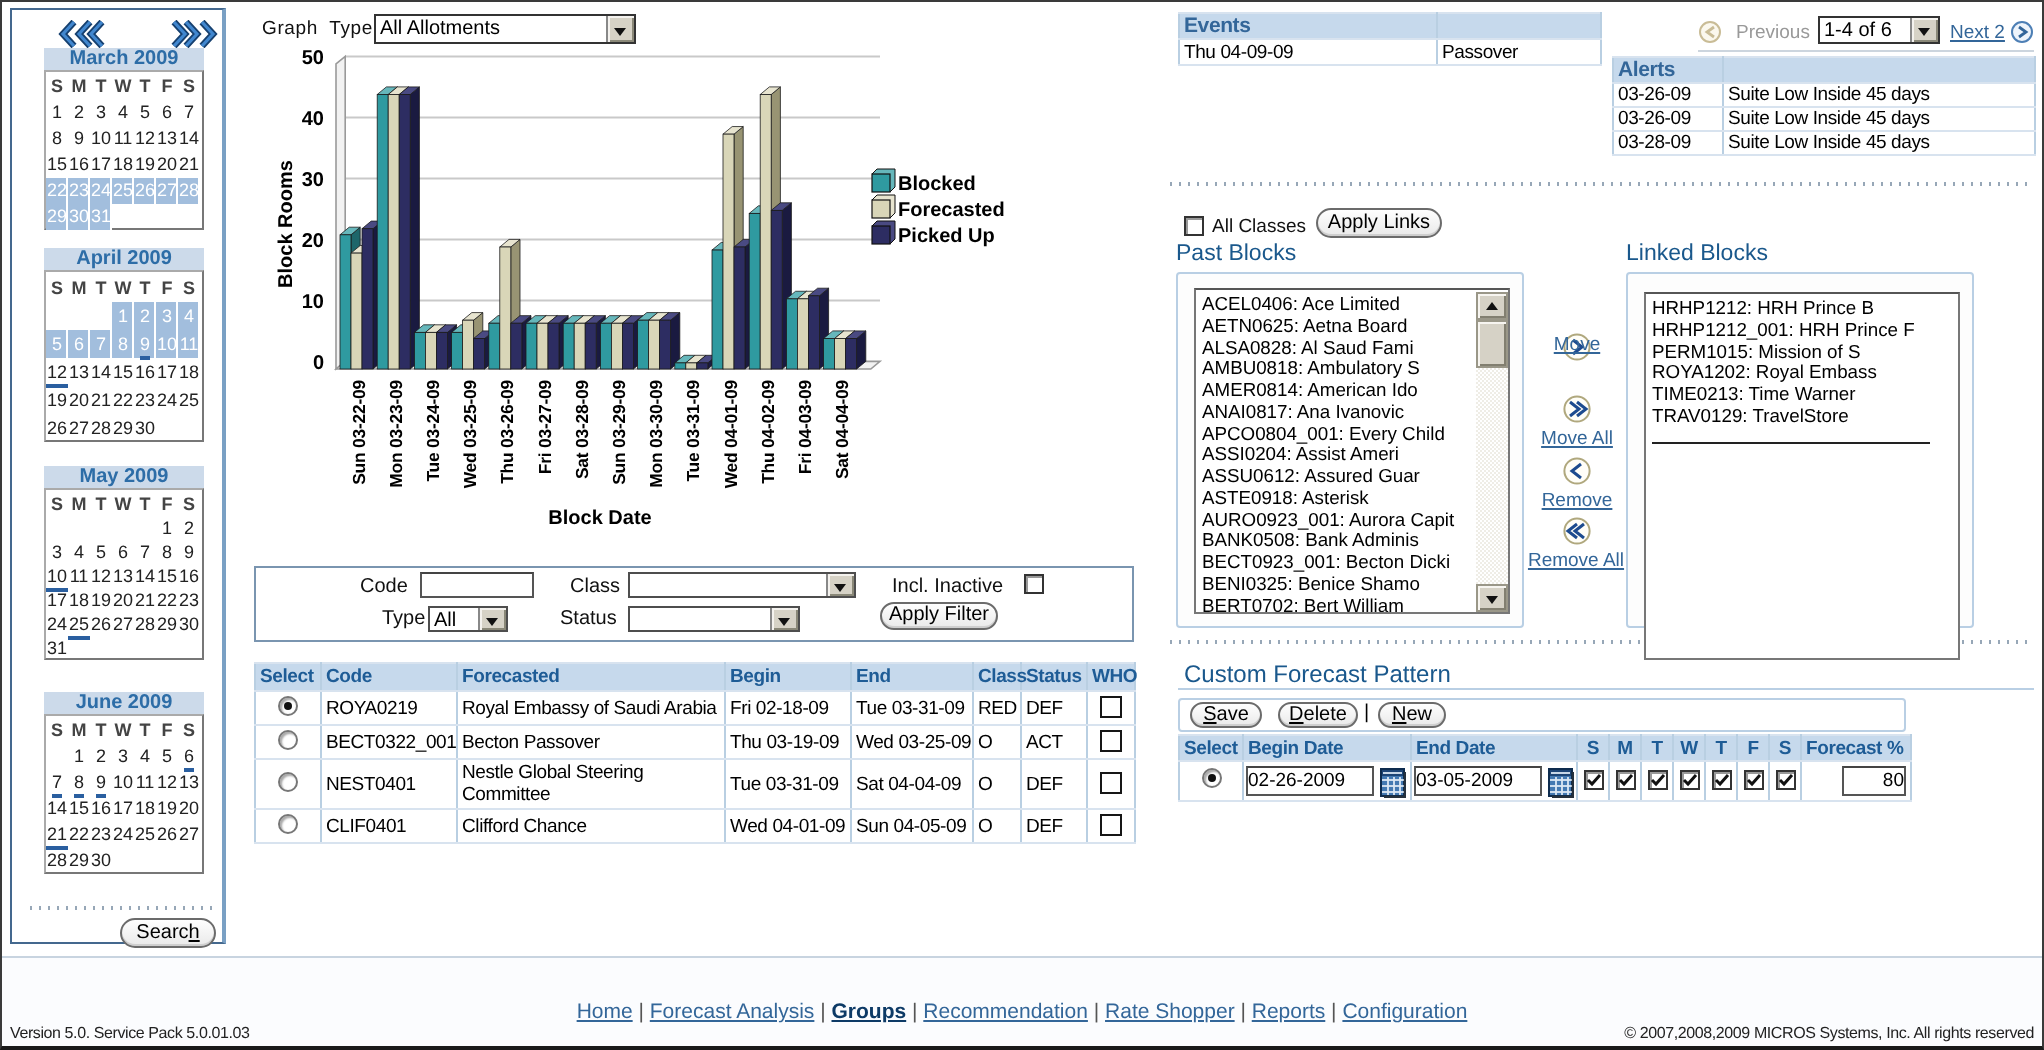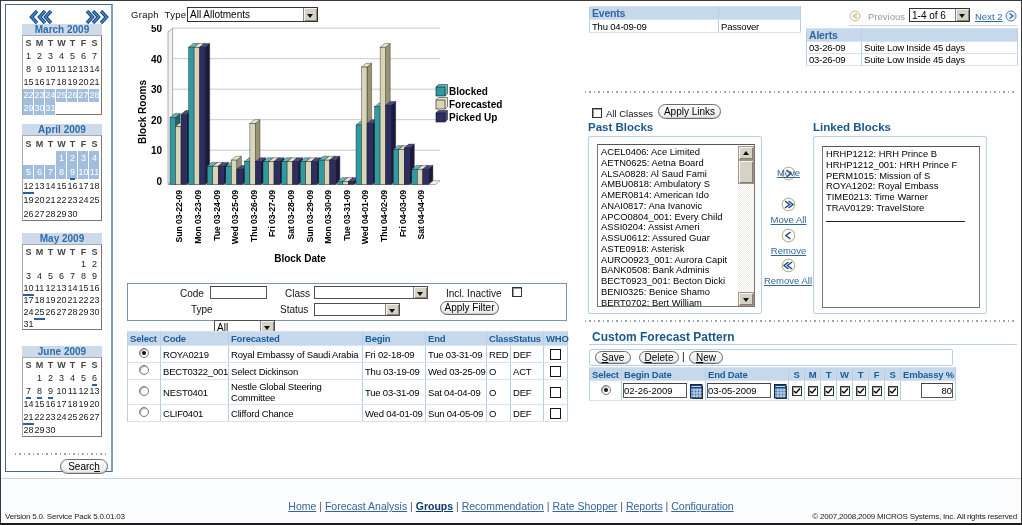--- a/index.html
+++ b/index.html
@@ -21,21 +21,21 @@
 .sel .tx{position:absolute;left:2px;top:1px;font-size:10px;color:#000;white-space:nowrap}
 .sel .bt{position:absolute;right:0;top:0;bottom:0;width:14px;background:#d6d2c6;border-left:1px solid #888;box-shadow:inset 1px 1px 0 #f4f2ee, inset -1px -1px 0 #8a8878}
 .sel .bt:after{content:"";position:absolute;left:3px;top:50%;margin-top:-1px;border:3.5px solid transparent;border-top:4px solid #111}
 .btn{position:absolute;background:linear-gradient(#fefefe,#e9e9e9);border:1px solid #6b6b6b;border-radius:8px;font-size:10px;color:#000;text-align:center;box-shadow:inset 0 -1px 0 #cfcfcf}
 .dots{position:absolute;height:1.5px;background-image:repeating-linear-gradient(90deg,#97a7b7 0 1.2px,transparent 1.2px 4.5px)}
 .cb{position:absolute;width:10px;height:10px;background:#fff;border:1px solid #333;box-shadow:inset 1px 1px 0 #999}
 .cbk{position:absolute;width:11px;height:11px;background:#fff;border:1.5px solid #161616}
 .radio{position:absolute;width:10px;height:10px;border-radius:50%;background:#fff;border:1px solid #777;box-shadow:inset 1px 1px 1px #aaa}
 .radio.on:after{content:"";position:absolute;left:2px;top:2px;width:4px;height:4px;border-radius:50%;background:#111}
 .link{color:#336699;text-decoration:underline}
-.h2{font-weight:bold;font-size:11.5px;color:#1a588c}
+.h2{font-weight:normal;font-size:11.5px;color:#1a588c}
 
 table.t{border-collapse:collapse;font-size:9.5px;table-layout:fixed}
 table.t td,table.t th{border:1px solid #b9cfe2;border-top-color:#d8e3ef;border-bottom-color:#d8e3ef;padding:0 2px;vertical-align:middle;white-space:nowrap;letter-spacing:-0.2px}
 table.t th{background:#c6d9ec;color:#1e5c96;font-weight:bold;text-align:left;font-size:9.5px}
 
 .panel{position:absolute;border:1px solid #b9cfe4;background:#fdfdfd;border-radius:2px}
 .listbox{position:absolute;background:#fff;border:1px solid #777;border-top:1.5px solid #555;font-size:9.4px;line-height:10.75px;overflow:hidden;padding:2px 0 0 3px;white-space:nowrap}
 .mlink{position:absolute;color:#336699;text-decoration:underline;font-size:9.5px;text-align:center}
 </style></head><body>
 <div class="abs frame"></div>
@@ -468,21 +468,21 @@
 <div class="abs" style="left:127px;top:283px;width:440px;height:38px;border:1px solid #7a95b0"></div>
 <div class="abs lbl" style="left:180px;top:288px">Code</div>
 <input class="abs inp" style="left: 210px; top: 286px; width: 57px; height: 13px;">
 <div class="abs lbl" style="left:285px;top:288px">Class</div>
 <div class="sel" style="left:314px;top:286px;width:114px;height:13px">
     <span class="bt"></span>
   </div>
 <div class="abs lbl" style="left:446px;top:288px">Incl. Inactive</div>
 <div class="cb" style="left:512px;top:287px"></div>
 <div class="abs lbl" style="left:191px;top:304px">Type</div>
-<div class="sel" style="left:214px;top:320px;width:61px;height:13px">
+<div class="sel" style="left:214px;top:303px;width:40px;height:13px">
     <span class="tx">All</span>
     <span class="bt"></span>
   </div>
 <div class="abs lbl" style="left:280px;top:304px">Status</div>
 <div class="sel" style="left:314px;top:303px;width:86px;height:13px">
     <span class="bt"></span>
   </div>
 <div class="btn" style="left:440px;top:301px;width:59px;height:14px;line-height:12px">Apply Filter</div>
 <table class="t abs" style="left:127px;top:331px;width:440px">
 <tbody>
@@ -502,21 +502,21 @@
         <td>Royal Embassy of Saudi Arabia</td>
 <td>Fri 02-18-09</td>
         <td>Tue 03-31-09</td>
         <td>RED</td>
         <td>DEF</td>
 <td style="text-align:center"><span class="cbk" style="position:relative;display:inline-block;top:1px"></span></td>
       </tr>
 <tr style="height:17px">
 <td style="text-align:center"><span class="radio " style="position:relative;display:inline-block"></span></td>
 <td>BECT0322_001</td>
-        <td>Select Dickinson</td>
+        <td>Becton Passover</td>
 <td>Thu 03-19-09</td>
         <td>Wed 03-25-09</td>
         <td>O</td>
         <td>ACT</td>
 <td style="text-align:center"><span class="cbk" style="position:relative;display:inline-block;top:1px"></span></td>
       </tr>
 <tr style="height:25px">
 <td style="text-align:center"><span class="radio " style="position:relative;display:inline-block"></span></td>
 <td>NEST0401</td>
         <td>Nestle Global Steering<br>Committee</td>
@@ -570,20 +570,24 @@
       <tr style="height:12px">
         <th style="width:55px;color:#336699;font-size:10.5px">Alerts</th>
         <th style="width:156px"></th>
       </tr>
 <tr style="height:11.5px">
         <td>03-26-09</td>
         <td>Suite Low Inside 45 days</td>
       </tr>
 <tr style="height:11.5px">
         <td>03-26-09</td>
+        <td>Suite Low Inside 45 days</td>
+      </tr>
+<tr style="height:11.5px">
+        <td>03-28-09</td>
         <td>Suite Low Inside 45 days</td>
       </tr>
 </tbody>
   </table>
 <div class="dots" style="left:585px;top:91px;width:432px"></div>
 <div class="dots" style="left:585px;top:320px;width:432px"></div>
 <div class="cb" style="left:592px;top:108px"></div>
 <div class="abs lbl" style="left:606px;top:108px;font-size:9.5px">All Classes</div>
 <div class="btn" style="left:658px;top:104px;width:63px;height:15px;line-height:13px">Apply Links</div>
 <div class="abs h2" style="left:588px;top:121px">Past Blocks</div>
@@ -595,21 +599,21 @@
 </div>
 <div class="abs" style="left:738px;top:145.5px;width:16px;height:160px;background:repeating-conic-gradient(#efede6 0% 25%, #fff 0% 50%) 0 0/2px 2px">
 <div style="position:absolute;left:0;top:0;width:16px;height:14px;background:#d6d2c6;box-shadow:inset 1px 1px 0 #f7f5f0, inset -1px -1px 0 #827f70;border:1px solid #9a9788">
       <div style="position:absolute;left:4px;top:4.5px;border:3.5px solid transparent;border-bottom:4.5px solid #111;border-top:none"></div>
     </div>
 <div style="position:absolute;left:0;bottom:0;width:16px;height:14px;background:#d6d2c6;box-shadow:inset 1px 1px 0 #f7f5f0, inset -1px -1px 0 #827f70;border:1px solid #9a9788">
       <div style="position:absolute;left:4px;top:5px;border:3.5px solid transparent;border-top:4.5px solid #111;border-bottom:none"></div>
     </div>
 <div style="position:absolute;left:0;top:14px;width:16px;height:24px;background:#d6d2c6;box-shadow:inset 1px 1px 0 #f7f5f0, inset -1px -1px 0 #827f70;border:1px solid #9a9788"></div>
 </div>
-<div class="listbox" style="left:822px;top:146px;width:158px;height:162px">
+<div class="listbox" style="left:822px;top:146px;width:158px;height:184px">
 HRHP1212: HRH Prince B<br>HRHP1212_001: HRH Prince F<br>PERM1015: Mission of S<br>ROYA1202: Royal Embass<br>TIME0213: Time Warner<br>TRAV0129: TravelStore
 </div>
 <div class="abs" style="left:826px;top:221px;width:139px;height:1px;background:#222"></div>
 <svg class="abs" style="left:781px;top:166px" width="15" height="15" viewBox="-7.5 -7.5 15 15">
     <circle cx="0" cy="0" r="6.3" fill="#fffef8" stroke="#b0a87e"></circle>
     <g fill="none" stroke="#1d4b8f" stroke-width="1.5">
       <path d="M-2,-3.5 L2.5,0 L-2,3.5"></path>
     </g>
   </svg>
 <div class="mlink" style="left:766px;top:167px;width:45px">Move</div>
@@ -649,21 +653,21 @@
         <th style="width:32px">Select</th>
         <th style="width:84px">Begin Date</th>
         <th style="width:83px">End Date</th>
         <th style="width:16px;text-align:center">S</th>
         <th style="width:16px;text-align:center">M</th>
         <th style="width:16px;text-align:center">T</th>
         <th style="width:16px;text-align:center">W</th>
         <th style="width:16px;text-align:center">T</th>
         <th style="width:16px;text-align:center">F</th>
         <th style="width:16px;text-align:center">S</th>
-        <th style="width:55px">Embassy %</th>
+        <th style="width:55px">Forecast %</th>
       </tr>
 <tr style="height:20px">
 <td style="text-align:center"><span class="radio on" style="position:relative;display:inline-block"></span></td>
 <td style="padding:0 1px"><input class="inp" style="width: 64px; height: 15px; vertical-align: middle;" value="02-26-2009"> <span style="position:relative;display:inline-block;width:14px;height:16px;vertical-align:middle"><svg width="14" height="16">
               <rect x="1.5" y="1.5" width="11.5" height="13.5" fill="#4379b2" stroke="#0d2b4e" stroke-width="1"></rect>
               <rect x="2" y="2" width="10.5" height="3" fill="#1d4576"></rect>
               <g stroke="#dce8f4" stroke-width="0.9">
                 <line x1="2.5" y1="3.5" x2="12" y2="3.5"></line>
                 <line x1="2" y1="7" x2="13" y2="7"></line>
                 <line x1="2" y1="10" x2="13" y2="10"></line>

